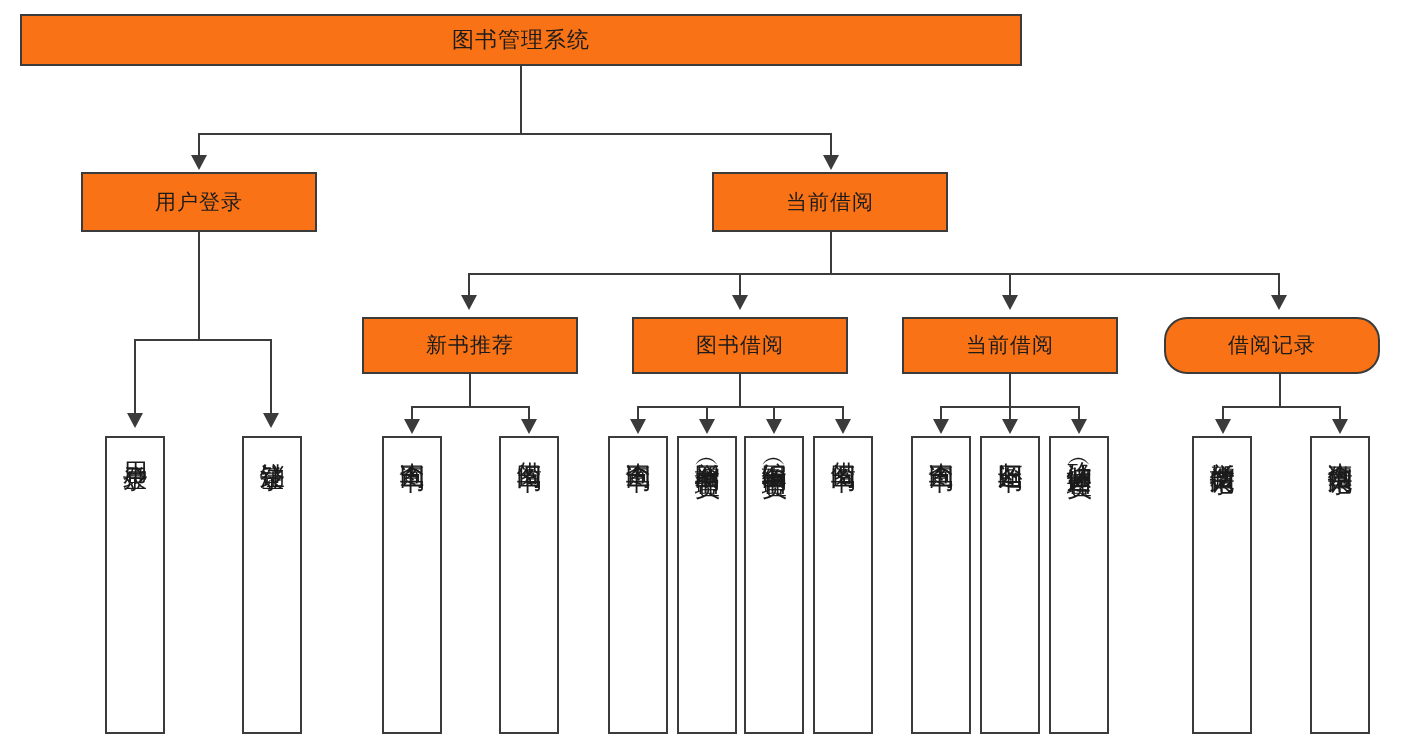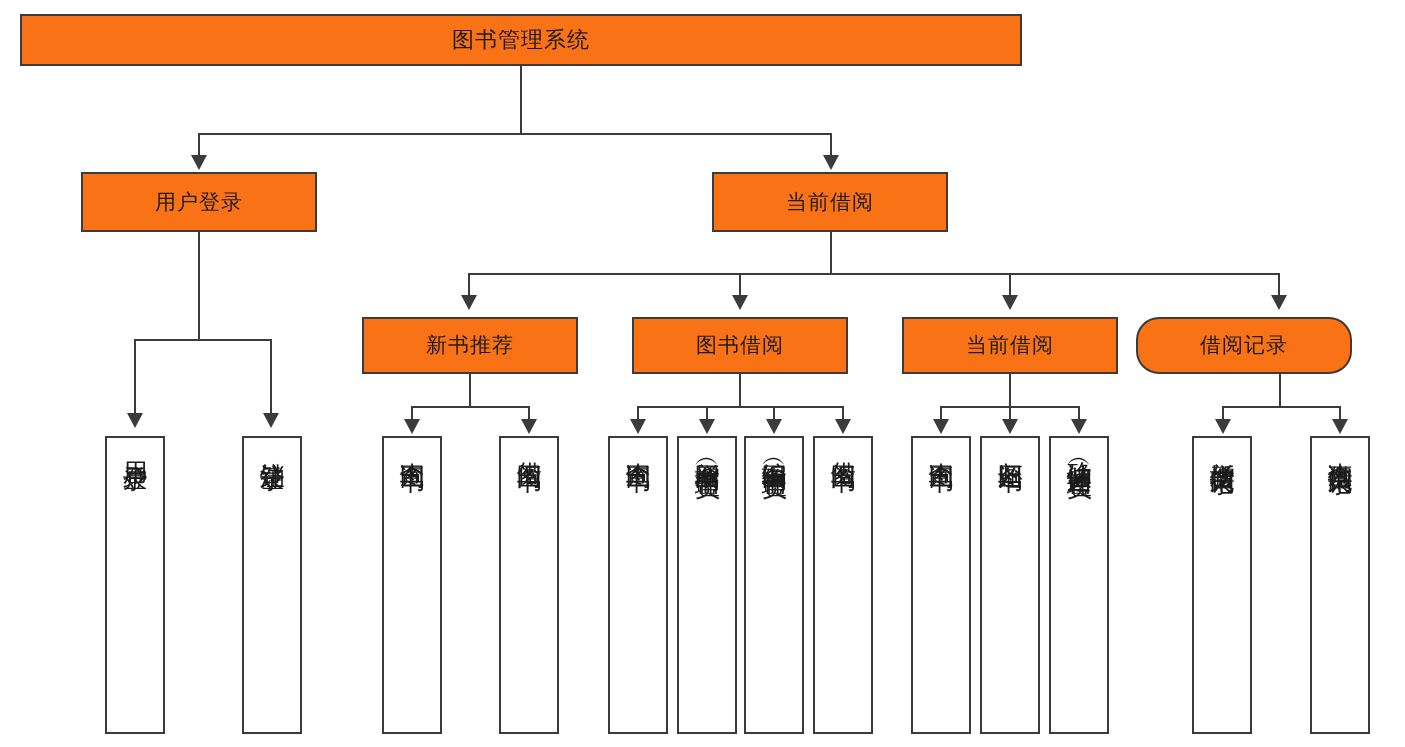--- a/index.html
+++ b/index.html
@@ -131,21 +131,21 @@
 
   <div class="node lvl3" style="left:362px;top:317px;width:216px;height:57px;">
     <span class="label">新书推荐</span>
   </div>
   <div class="node lvl3" style="left:632px;top:317px;width:216px;height:57px;">
     <span class="label">图书借阅</span>
   </div>
   <div class="node lvl3" style="left:902px;top:317px;width:216px;height:57px;">
     <span class="label">当前借阅</span>
   </div>
-  <div class="node lvl3" style="left:1136px;top:317px;width:216px;height:57px;border-radius:23px;">
+  <div class="node lvl3" style="left:1164px;top:317px;width:216px;height:57px;border-radius:23px;">
     <span class="label">借阅记录</span>
   </div>
 
   <div class="vline" style="left:469px;top:374px;width:2px;height:33px;"></div>
   <div class="hline" style="left:411px;top:406px;width:118px;height:2px;"></div>
   <div class="vline" style="left:411px;top:406px;width:2px;height:14px;"></div>
   <div class="arrow" style="left:404px;top:419px;"></div>
   <div class="vline" style="left:528px;top:406px;width:2px;height:14px;"></div>
   <div class="arrow" style="left:521px;top:419px;"></div>
 

